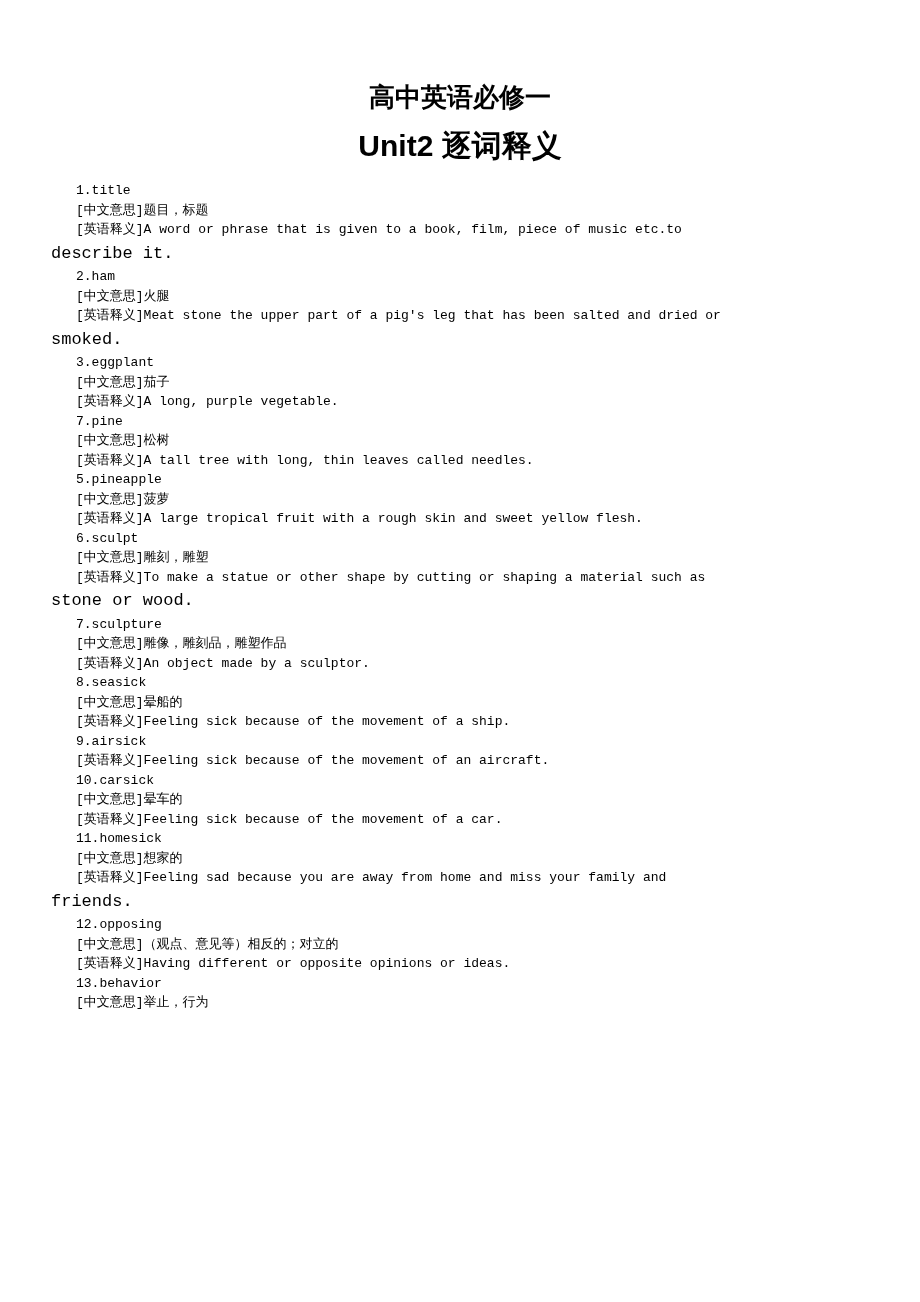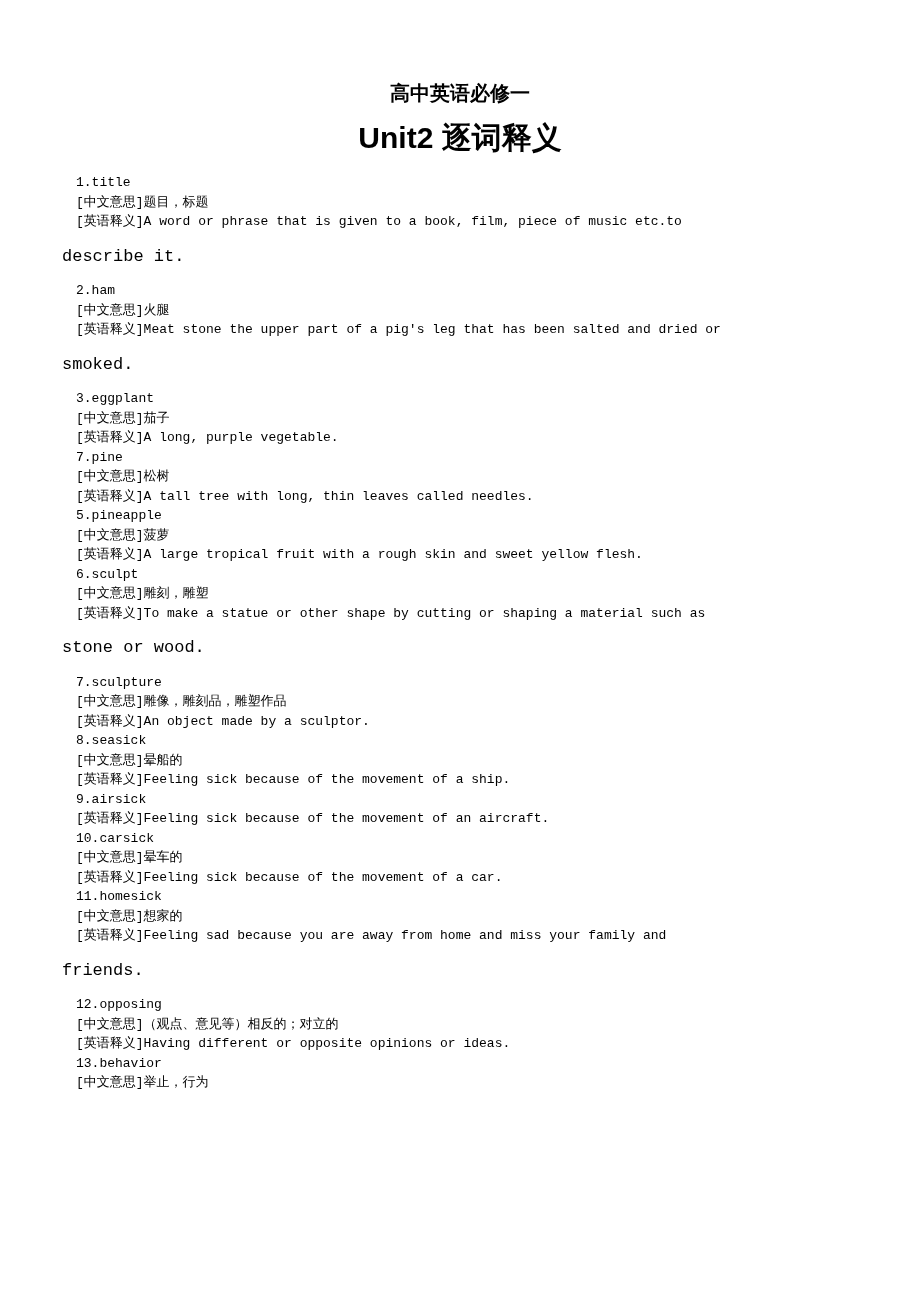--- a/index.html
+++ b/index.html
@@ -11,41 +11,41 @@
   }
   .page {
     padding: 60px 50px 40px 50px;
     box-sizing: border-box;
     width: 920px;
   }
   .title-main {
     text-align: center;
     font-family: "SimHei", "黑体", sans-serif;
     font-weight: bold;
-    font-size: 20px;
+    font-size: 26px;
     margin: 20px 0 6px 0;
   }
   .title-sub {
     text-align: center;
     font-family: "SimHei", "黑体", sans-serif;
     font-weight: bold;
     font-size: 30px;
     margin: 11px 0 14px 0;
   }
   .entry-line {
     font-size: 13px;
     line-height: 1.5;
     margin: 0;
     text-indent: 2em;
     font-family: "SimSun", "宋体", "Courier New", monospace;
   }
   .continuation {
     font-size: 17px;
     line-height: 1.5;
-    margin: 12px;
+    margin: 1px;
     text-indent: 0;
     font-family: "SimSun", "宋体", "Courier New", monospace;
   }
 </style>
 </head>
 <body>
 
 <div class="page">
 
   <h1 class="title-main">高中英语必修一</h1>

